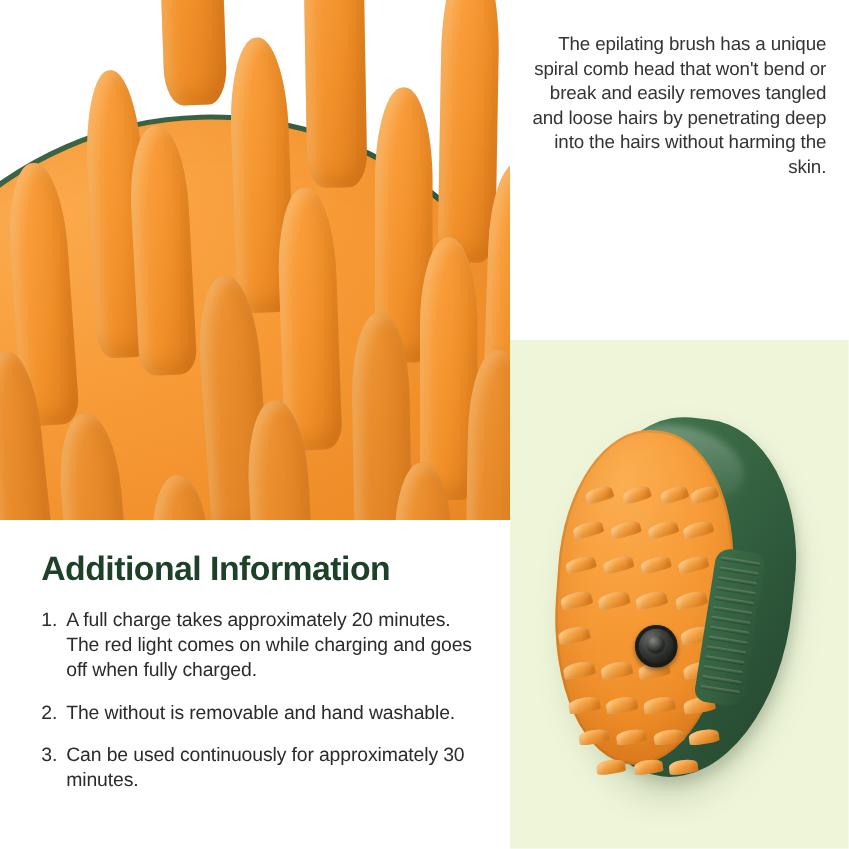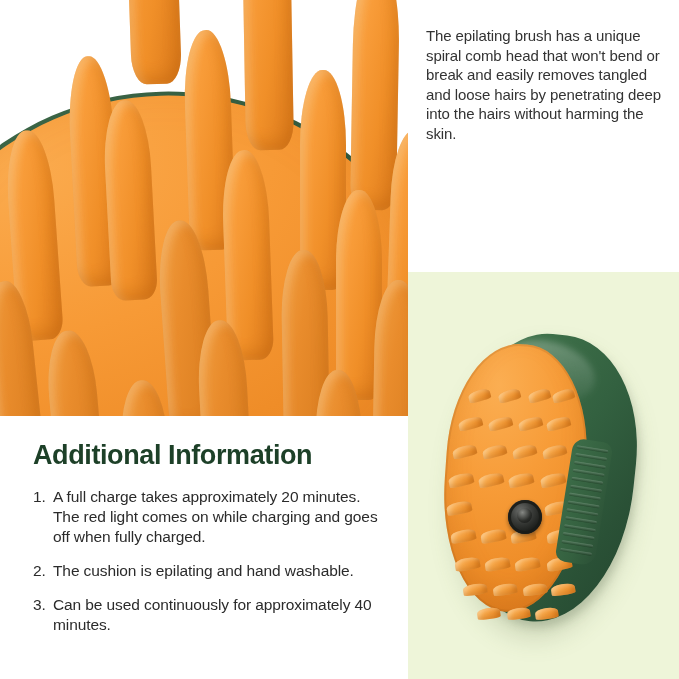--- a/index.html
+++ b/index.html
@@ -16,21 +16,21 @@
   #copy-top   {left:408px;top:0;width:271px;height:272px;background:#ffffff;}
   #copy-bottom{left:0;top:416px;width:408px;height:247px;background:#ffffff;}
   #photo-product{left:408px;top:272px;width:271px;height:407px;background:#eef5d9;}
 
   
   .copy-inner{padding:26px 18px 0 18px;}
   .head-line1{font-size:25px;line-height:30px;color:#2f2f2f;font-weight:400;
               letter-spacing:-0.2px;}
   .head-line2{font-size:25px;line-height:30px;color:#1d4028;font-weight:700;
               letter-spacing:-0.3px;margin-bottom:11px;}
-  .body-copy{font-size:15px;line-height:19.6px;color:#333333;letter-spacing:-0.1px;}
+  .body-copy{font-size:15px;line-height:19.6px;color:#333333;letter-spacing:-0.1px;text-align:right;}
   .body-copy p{margin:0;}
 
   
   .info-inner{padding:23px 20px 0 33px;}
   .info-title{font-size:27px;line-height:32px;color:#1d4028;font-weight:700;
               letter-spacing:-0.4px;margin-bottom:16px;}
   ol.info-list{margin:0;padding:0;list-style:none;}
   ol.info-list li{display:flex;font-size:15.5px;line-height:20px;color:#2b2b2b;
                   margin-bottom:14px;letter-spacing:-0.1px;}
   ol.info-list li:last-child{margin-bottom:0;}
@@ -195,25 +195,25 @@
   <div class="panel" id="copy-bottom">
     <div class="info-inner">
       <div class="info-title">Additional Information</div>
       <ol class="info-list" id="info-list">
           <li>
             <span class="li-num">1.</span>
             <span class="li-txt">A full charge takes approximately 20 minutes. The red light comes on while charging and goes off when fully charged.</span>
           </li>
           <li>
             <span class="li-num">2.</span>
-            <span class="li-txt">The cushion is epilating and hand washable.</span>
+            <span class="li-txt">The without is removable and hand washable.</span>
           </li>
           <li>
             <span class="li-num">3.</span>
-            <span class="li-txt">Can be used continuously for approximately 40 minutes.</span>
+            <span class="li-txt">Can be used continuously for approximately 30 minutes.</span>
           </li>
         </ol>
     </div>
   </div>
 
   <div class="panel" id="photo-product">
     <div class="prod-stage">
       <div class="prod-shadow"></div>
       <div class="prod-shell"></div>
       <div class="prod-sheen"></div>

